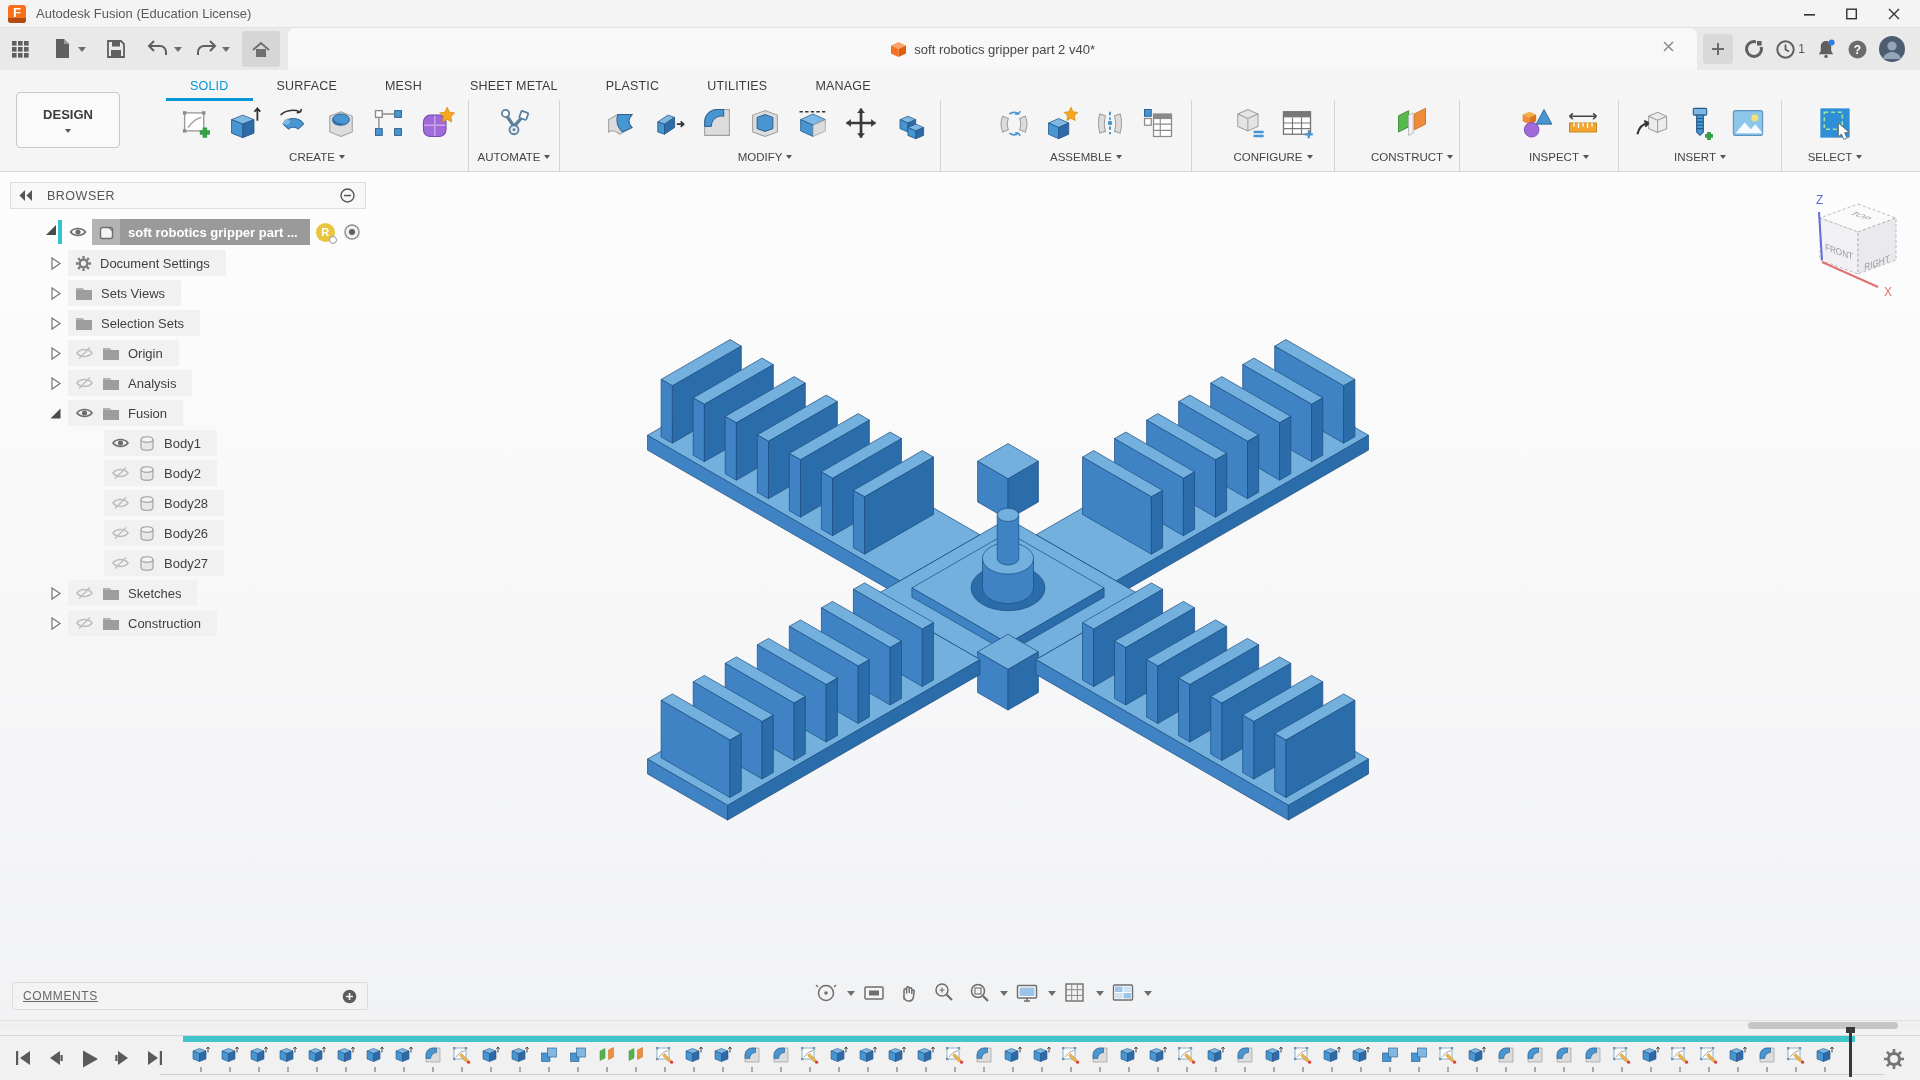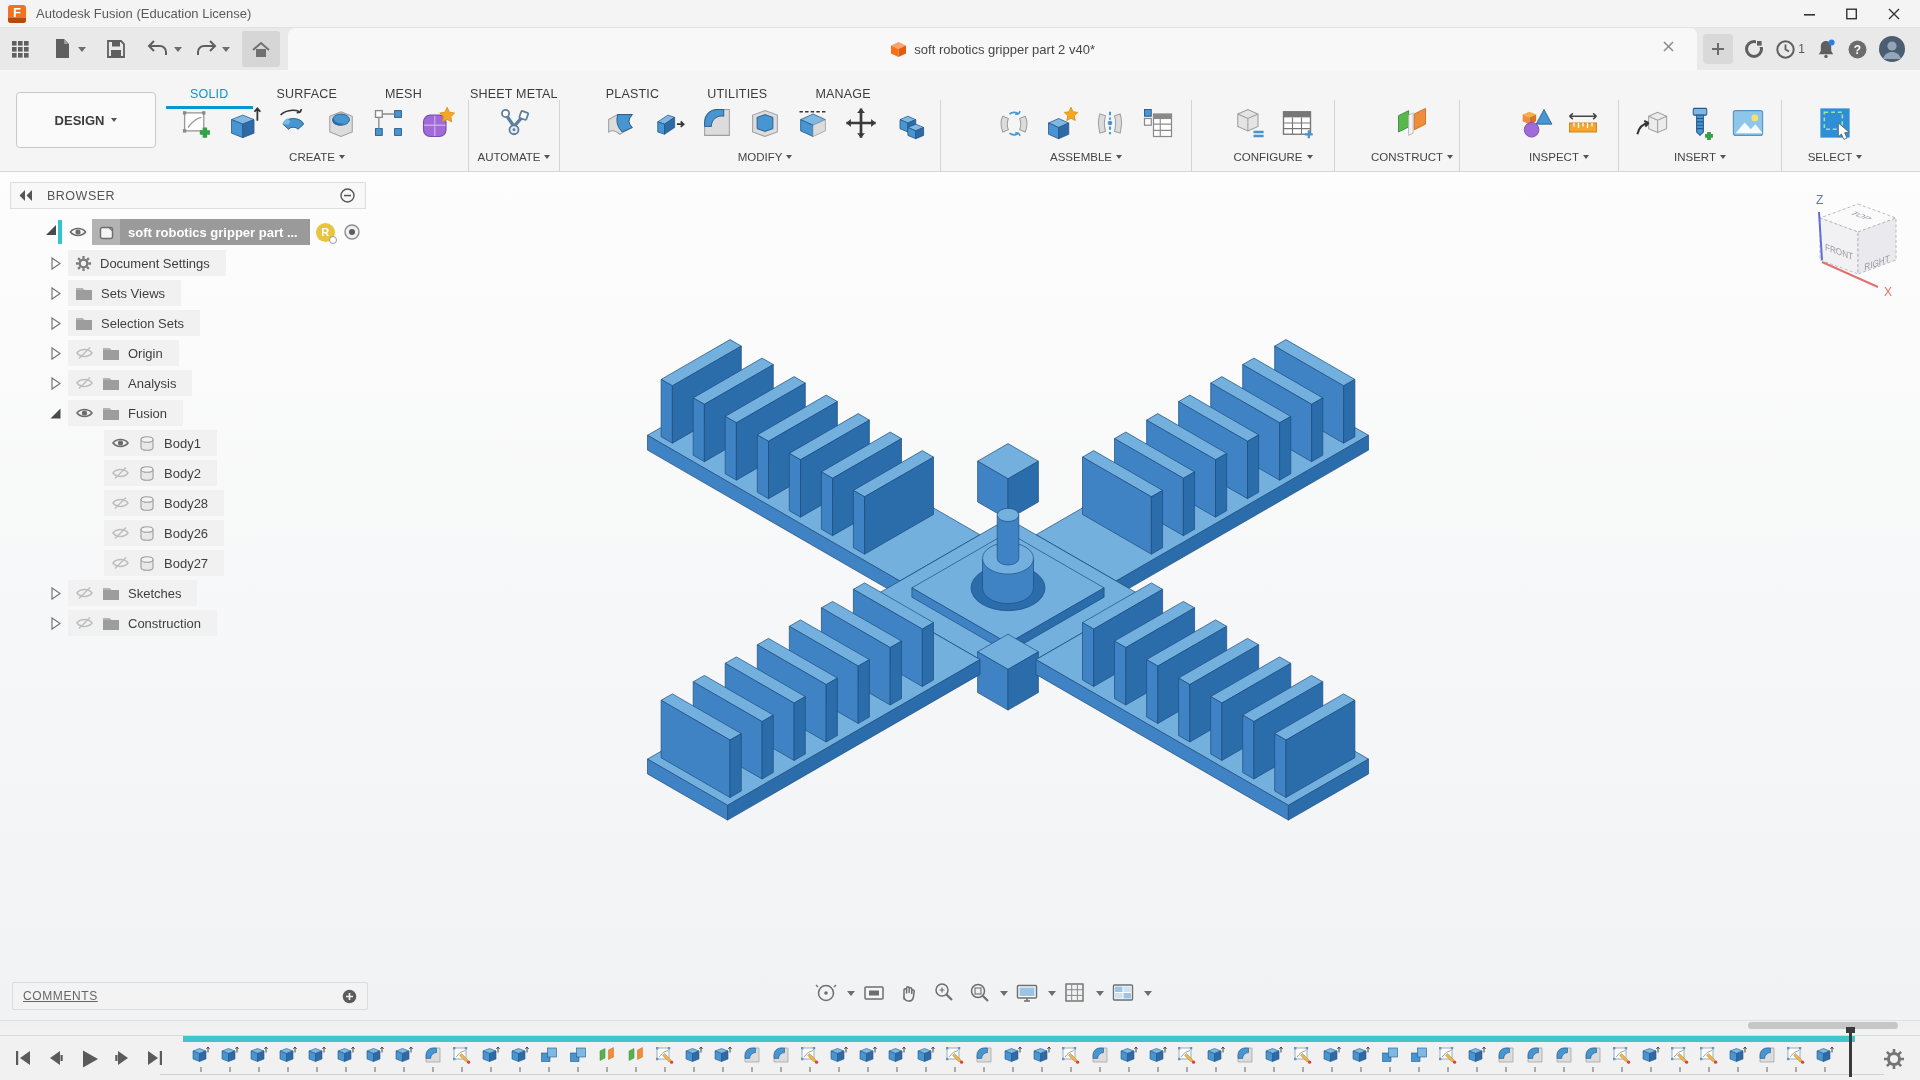--- a/index.html
+++ b/index.html
@@ -23,22 +23,22 @@
   #doc-tab { flex:1; height:42px; margin-left:8px; background:#f8f8f9; border-radius:7px 7px 0 0; position:relative; display:flex; align-items:center; justify-content:center; }
   #doc-tab-inner { display:flex; align-items:center; gap:7px; font-size:13px; color:#474747; }
   #tab-close { position:absolute; right:22px; top:11px; }
   #strip-right { display:flex; align-items:center; gap:10px; padding:0 14px 0 6px; }
   #new-tab-btn { width:30px; height:30px; background:#d9d9d9; border-radius:4px; display:flex; align-items:center; justify-content:center; }
   .strip-ic { display:flex; align-items:center; }
   #notif-count { font-size:12px; color:#555; margin-left:2px; }
 
   
   #ribbon { height:102px; background:#f5f5f5; border-bottom:1px solid #d7d7d7; position:relative; }
-  #design-btn { position:absolute; left:16px; top:22px; width:140px; height:56px; background:#fafafa; border:1px solid #c9c9c9; border-radius:4px; display:flex; align-items:center; justify-content:center; gap:7px; font-size:13px; font-weight:bold; color:#3c3c3c; }
-  #rtabs { position:absolute; left:166px; top:12px; height:27px; display:flex;align-items:flex-end; }
+  #design-btn { position:absolute; left:16px; top:22px; width:104px; height:56px; background:#fafafa; border:1px solid #c9c9c9; border-radius:4px; display:flex; align-items:center; justify-content:center; gap:7px; font-size:13px; font-weight:bold; color:#3c3c3c;flex-direction:column; }
+  #rtabs { position:absolute; left:166px; top:4px; height:27px; display:flex;align-items:flex-end; }
   .rtab { padding:0 24px; display:flex; align-items:center; font-size:12.5px; color:#3c3c3c; letter-spacing:.2px; border-bottom:3px solid transparent; height:27px; }
   .rtab.active { color:#0696d7; border-bottom-color:#0696d7; }
   #rgroups { position:absolute; left:166px; top:28px; display:flex; align-items:flex-start; }
   .rgroup { display:flex; flex-direction:column; align-items:center; }
   .rtools { height:50px; display:flex; align-items:center; gap:6px; padding:0 10px; }
   .tool { width:42px; height:42px; display:flex; align-items:center; justify-content:center; }
   .tool svg { width:36px; height:36px; display:block; }
   .rglabel { margin-top:3px; font-size:11.5px; color:#444; display:flex; align-items:center; gap:4px; }
   .caret-g { width:0; height:0; border-left:3.6px solid transparent; border-right:3.6px solid transparent; border-top:4.5px solid #555; }
   .rgdiv { width:1px; height:72px; background:#d4d4d4; margin-top:2px; }

